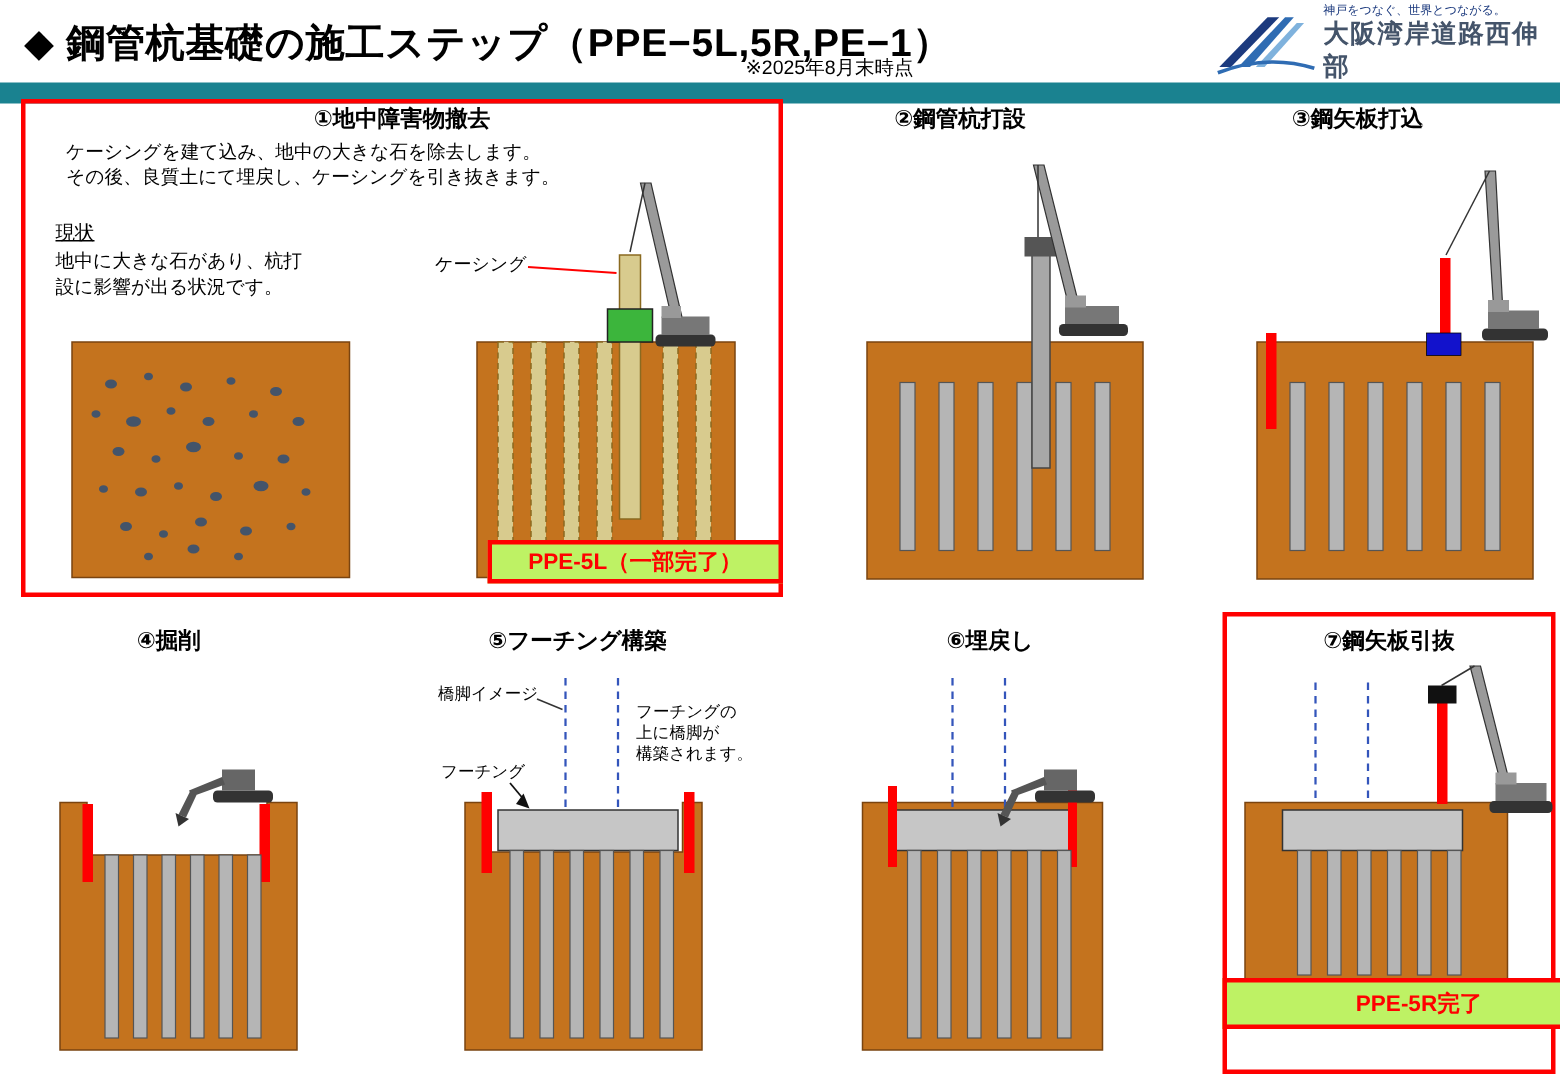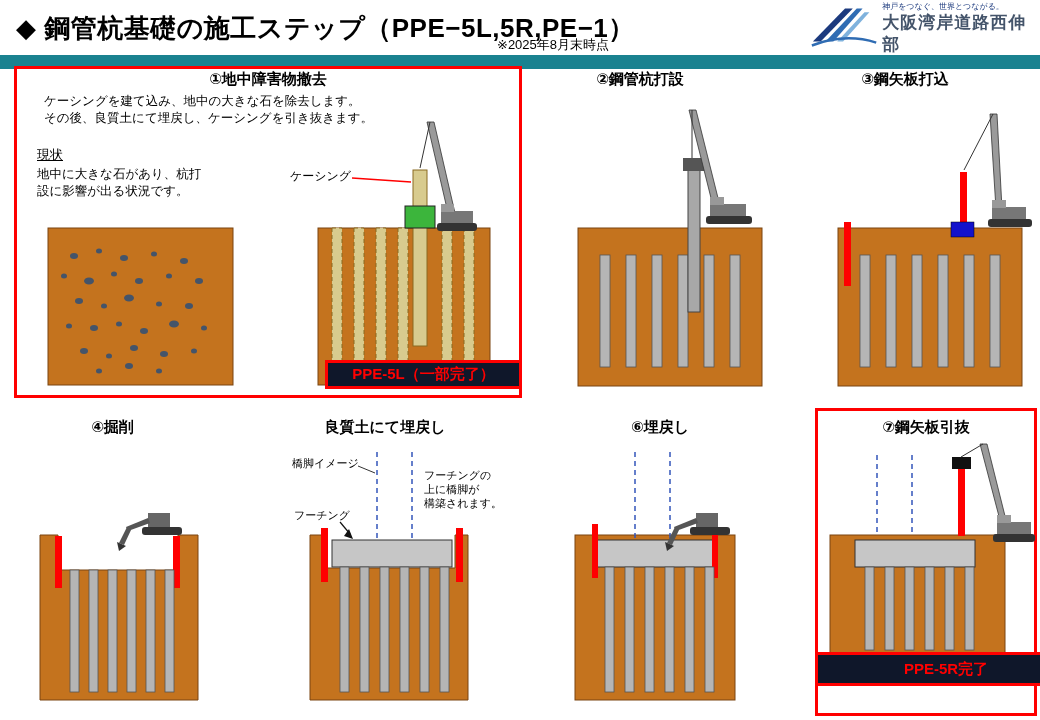--- a/index.html
+++ b/index.html
@@ -1,28 +1,28 @@
 <!DOCTYPE html>
 <html><head>
 <meta charset="utf-8">
 <style>
   body{margin:0;background:#fff;}
   .page{position:relative;width:1040px;height:720px;background:#fff;overflow:hidden;
         font-family:"Liberation Sans","DejaVu Sans",sans-serif;color:#000;}
   .abs{position:absolute;}
   .page-title{left:16px;top:11px;font-size:26px;font-weight:bold;letter-spacing:.5px;white-space:nowrap;}
   .date-note{left:497px;top:36px;font-size:13px;}
-  .logo{left:808px;top:2px;display:flex;gap:4px;}
+  .logo{left:808px;top:2px;display:flex;align-items:center;gap:4px;}
   .logo-text{display:flex;flex-direction:column;line-height:1.3;}
   .logo-tagline{font-size:8px;color:#1c3a7e;}
   .logo-org{font-size:17px;font-weight:bold;color:#44546a;letter-spacing:1px;}
   .teal-bar{left:0;top:55px;width:1040px;height:14px;background:#1a8290;}
   .red-box{border:3px solid #f00;box-sizing:border-box;}
   .step-title{font-size:15px;font-weight:bold;text-align:center;white-space:nowrap;}
-  .badge{border:3px solid #f00;background:#0f172a;color:#f00;font-weight:bold;font-size:15px;
+  .badge{border:3px solid #f00;background:#bef264;color:#f00;font-weight:bold;font-size:15px;
          text-align:center;box-sizing:border-box;display:flex;align-items:center;justify-content:center;}
   .small-text{font-size:12.5px;line-height:17px;}
   .tiny-text{font-size:11px;line-height:14px;}
   .underline{text-decoration:underline;font-size:13px;}
   svg.abs{overflow:visible;}
 </style>
 </head>
 <body>
 
 <div class="page">
@@ -244,21 +244,21 @@
       <rect x="182" y="92" width="34" height="12" fill="#777"></rect>
       <rect x="182" y="85" width="14" height="8" fill="#999"></rect>
       <rect x="178" y="104" width="42" height="8" rx="3" fill="#333"></rect>
     </g>
   </svg>
 
   <div class="abs step-title" style="left:14px;top:70px;width:508px;">①地中障害物撤去</div>
   <div class="abs step-title" style="left:540px;top:70px;width:200px;">②鋼管杭打設</div>
   <div class="abs step-title" style="left:800px;top:70px;width:210px;">③鋼矢板打込</div>
   <div class="abs step-title" style="left:20px;top:418px;width:185px;">④掘削</div>
-  <div class="abs step-title" style="left:285px;top:418px;width:200px;">良質土にて埋戻し</div>
+  <div class="abs step-title" style="left:285px;top:418px;width:200px;">⑤フーチング構築</div>
   <div class="abs step-title" style="left:815px;top:418px;width:222px;">⑦鋼矢板引抜</div>
   <div class="abs step-title" style="left:570px;top:418px;width:180px;">⑥埋戻し</div>
 
   <div class="abs small-text" style="left:44px;top:93px;">
     <div>ケーシングを建て込み、地中の大きな石を除去します。</div>
     <div>その後、良質土にて埋戻し、ケーシングを引き抜きます。</div>
   </div>
   <div class="abs underline" style="left:37px;top:146px;">現状</div>
   <div class="abs small-text" style="left:37px;top:166px;width:180px;">
     <div>地中に大きな石があり、杭打</div>

